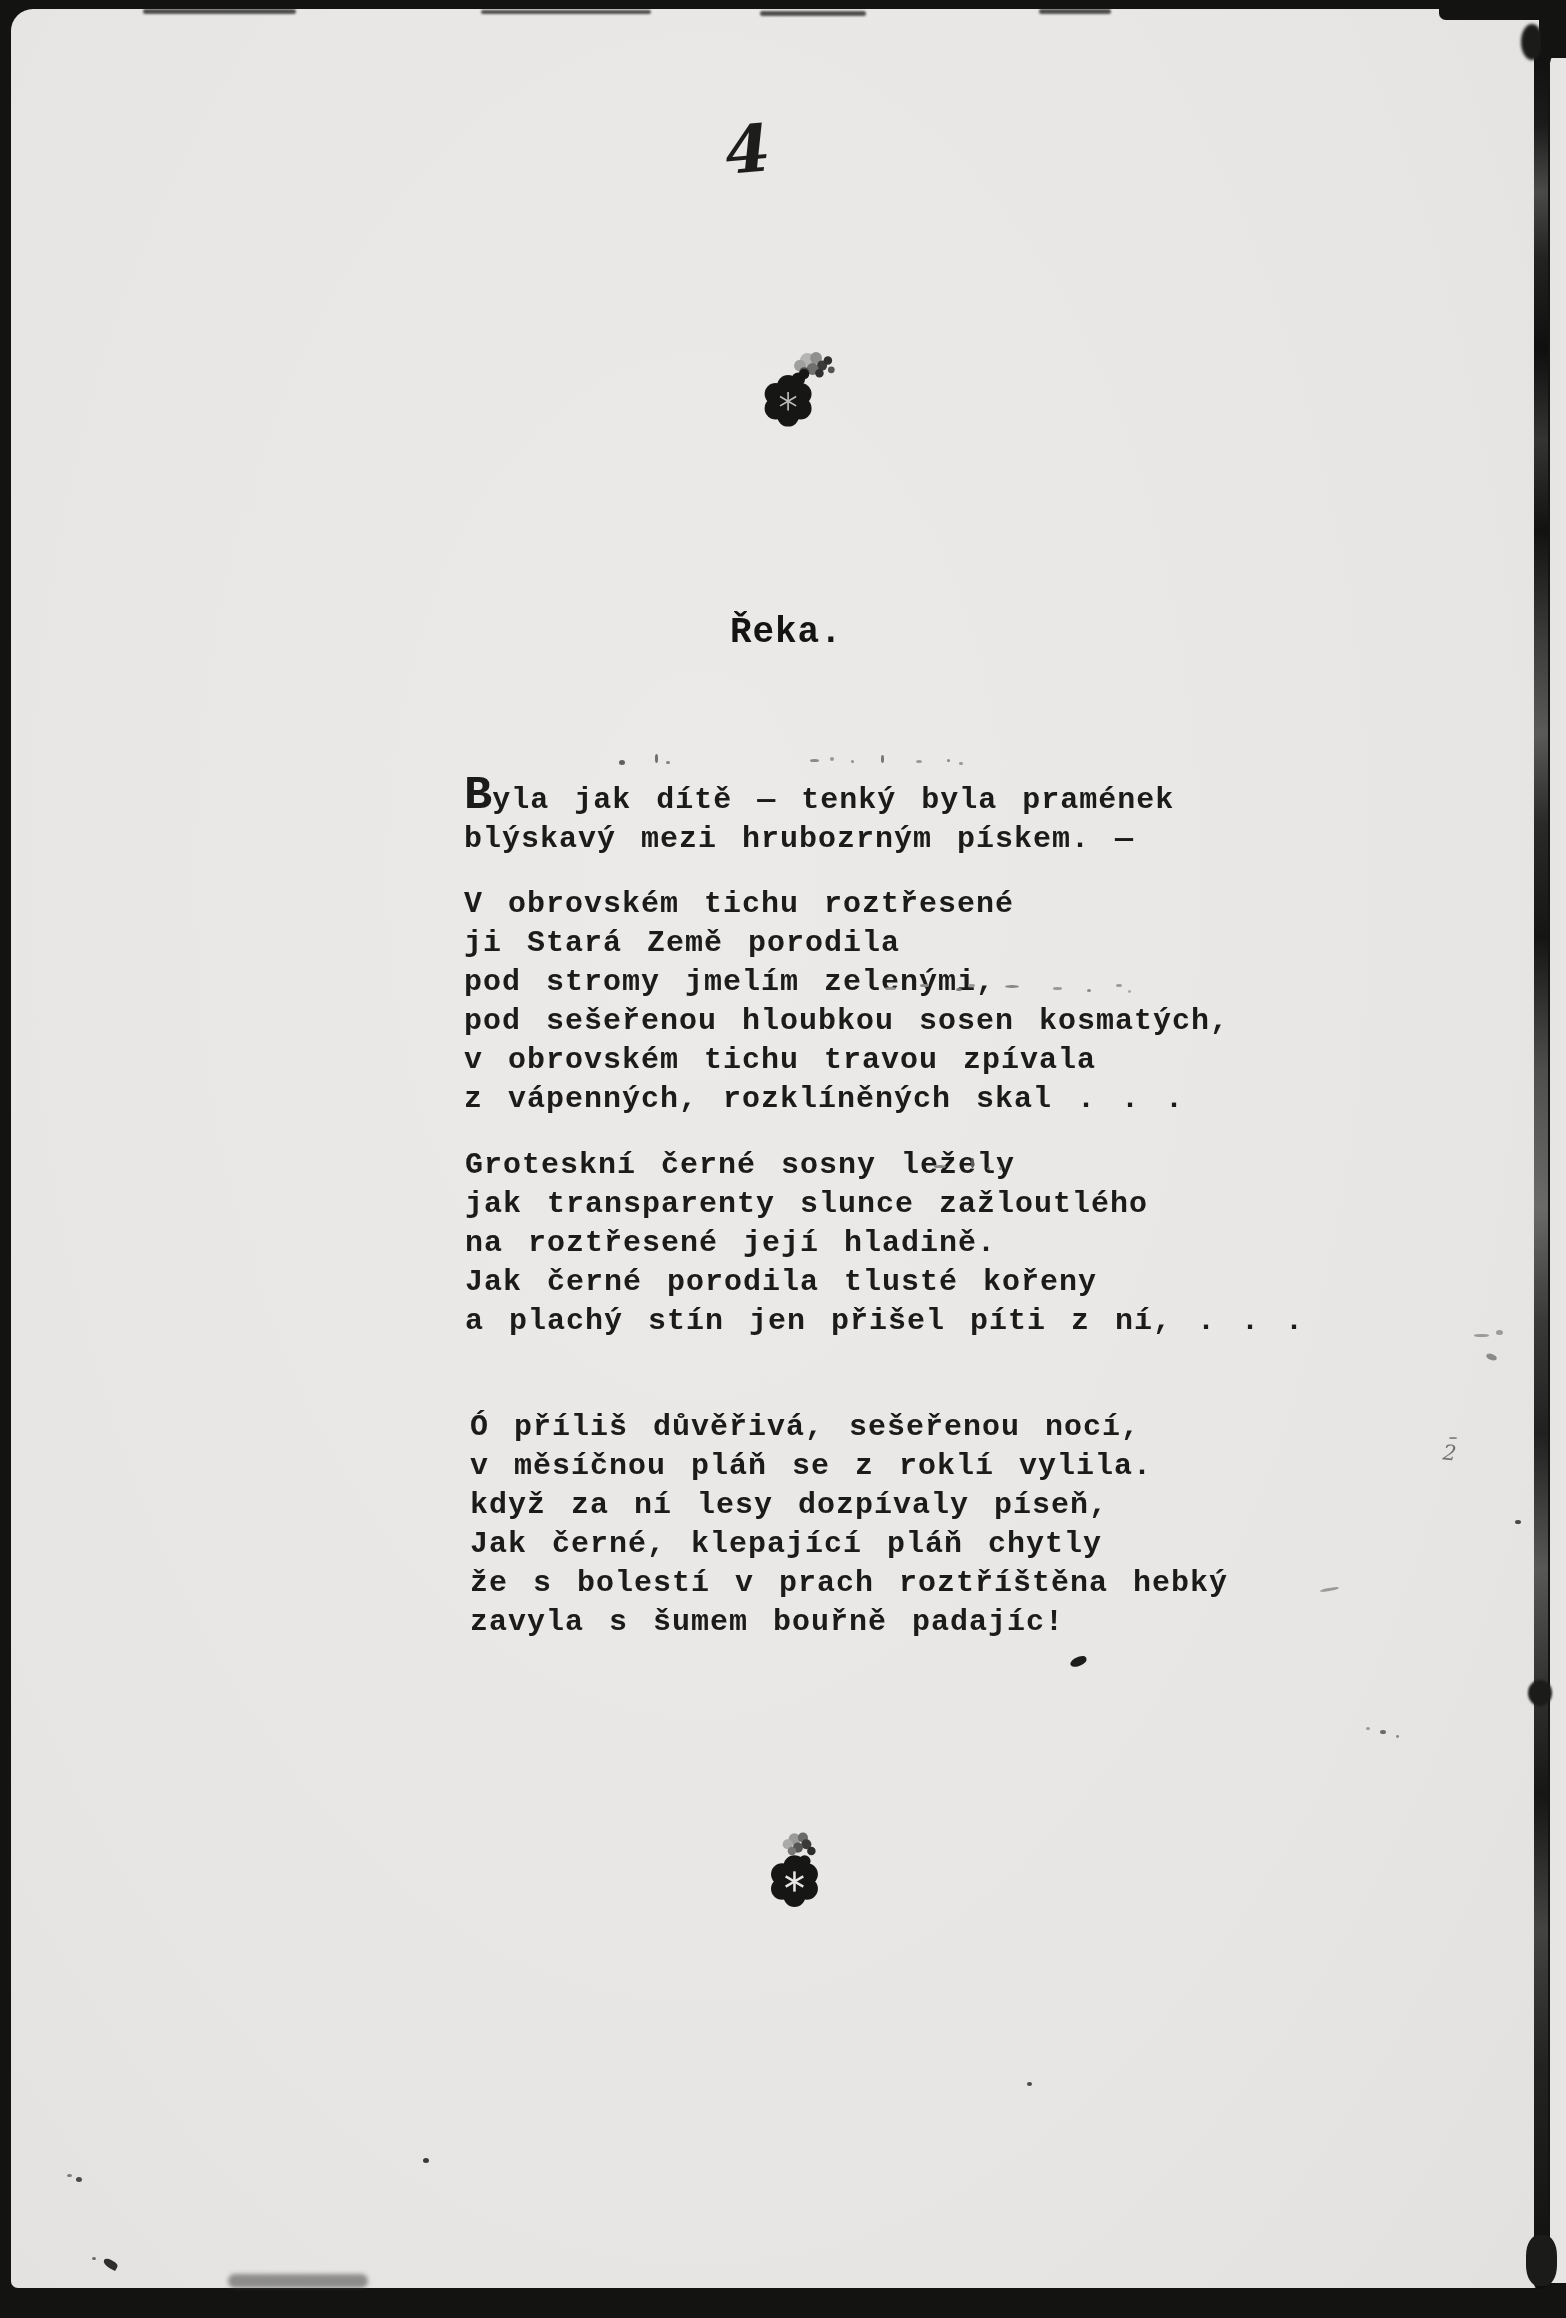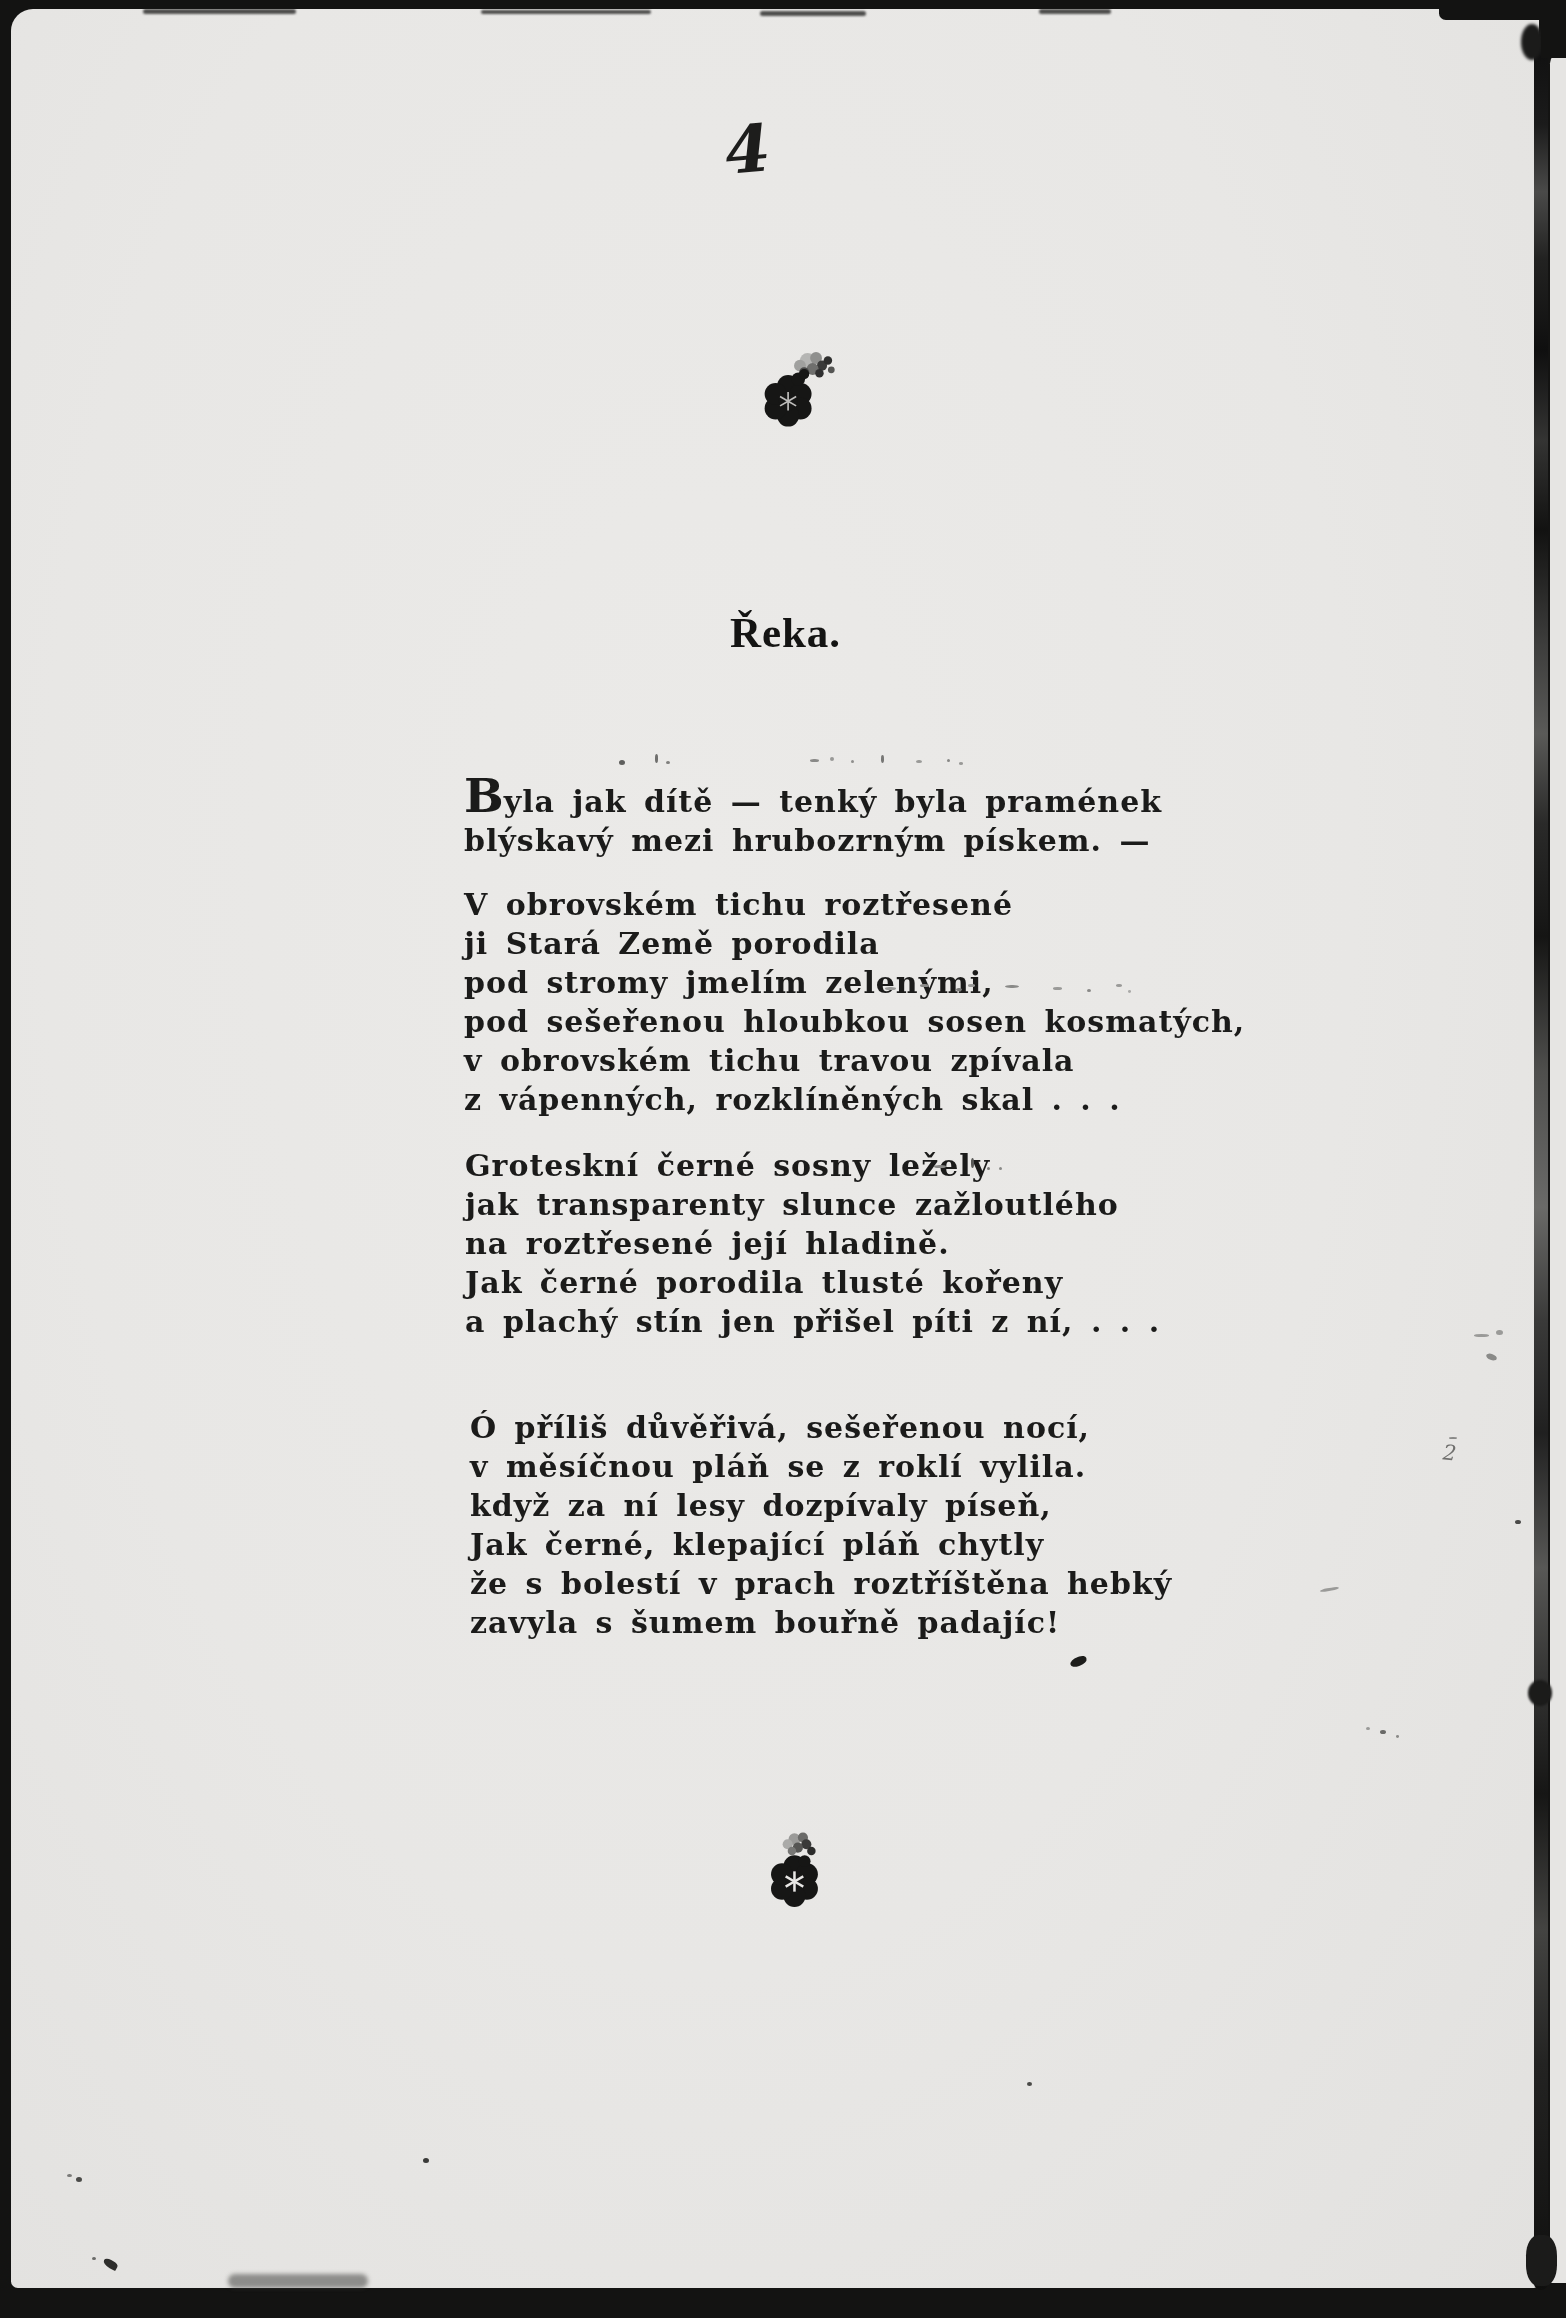--- a/index.html
+++ b/index.html
@@ -31,27 +31,27 @@
   .corner-tr-2{position:absolute;left:1541px;top:0;width:25.5px;height:58px;background:#131312;}
   .streak-blob{position:absolute;background:#1b1b1a;border-radius:50%;}
   
   .page-number{
     position:absolute;left:725px;top:115px;
     font-size:65px;line-height:68px;font-style:italic;font-weight:bold;color:#1d1d1c;
     transform:rotate(-5deg);
   }
   .page-title{
     position:absolute;left:730px;top:607px;
-    font-family:Liberation Serif, serif;font-weight:bold;
-    font-size:43px;line-height:51px;color:#141413;letter-spacing:0.9px;white-space:nowrap;
+    font-family:Liberation Mono, monospace;font-weight:bold;
+    font-size:36px;line-height:51px;color:#141413;letter-spacing:0.9px;white-space:nowrap;
   }
   .stanza{position:absolute;}
   .poem-line{
     font-size:30px;line-height:39px;font-weight:bold;color:#1b1b1a;
-    letter-spacing:1px;word-spacing:6px;white-space:nowrap;
+    letter-spacing:1px;word-spacing:6px;white-space:nowrap;font-family:Liberation Mono, monospace;
   }
   .drop-cap{font-size:47px;letter-spacing:0;}
   #stanza-1{left:464px;top:776px;}
   #stanza-2{left:464px;top:885px;}
   #stanza-3{left:465px;top:1146px;}
   #stanza-4{left:470px;top:1408px;}
   
   .ornament{position:absolute;}
   #ornament-top{left:760px;top:347px;}
   #ornament-bottom{left:764px;top:1829px;}

